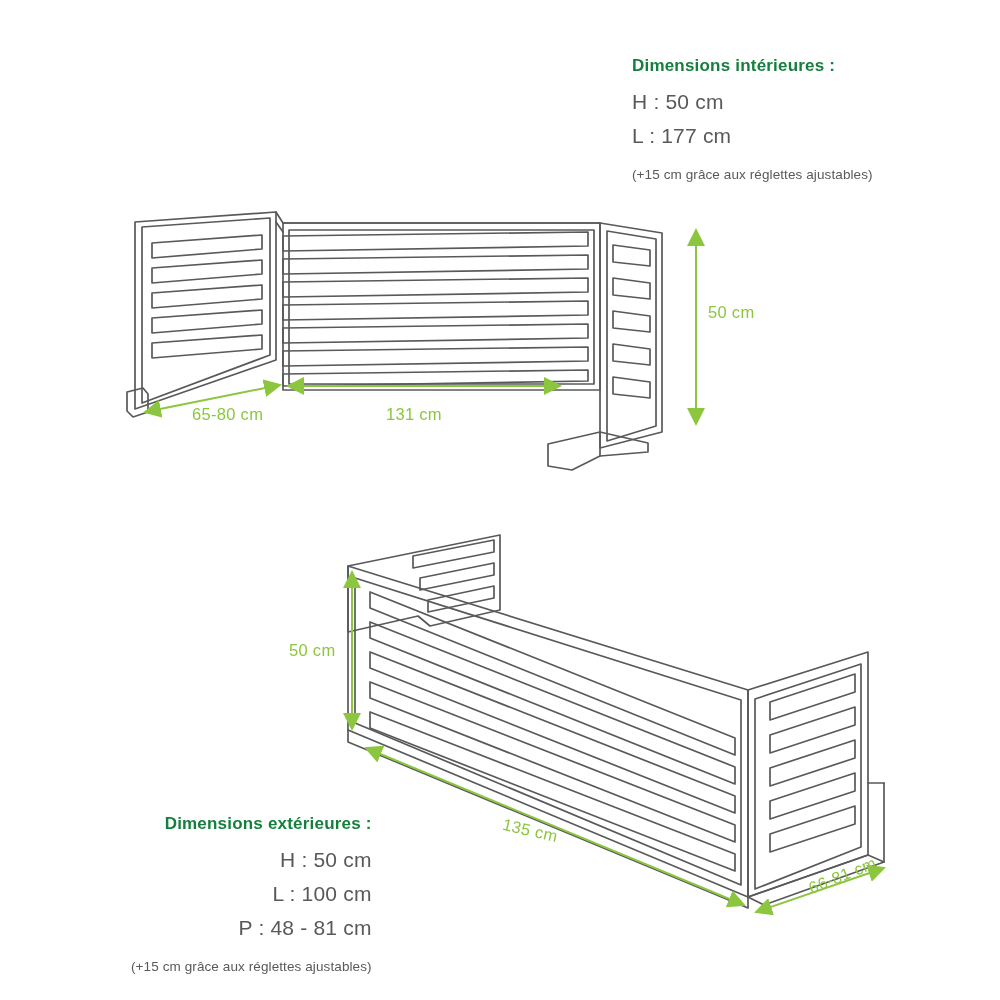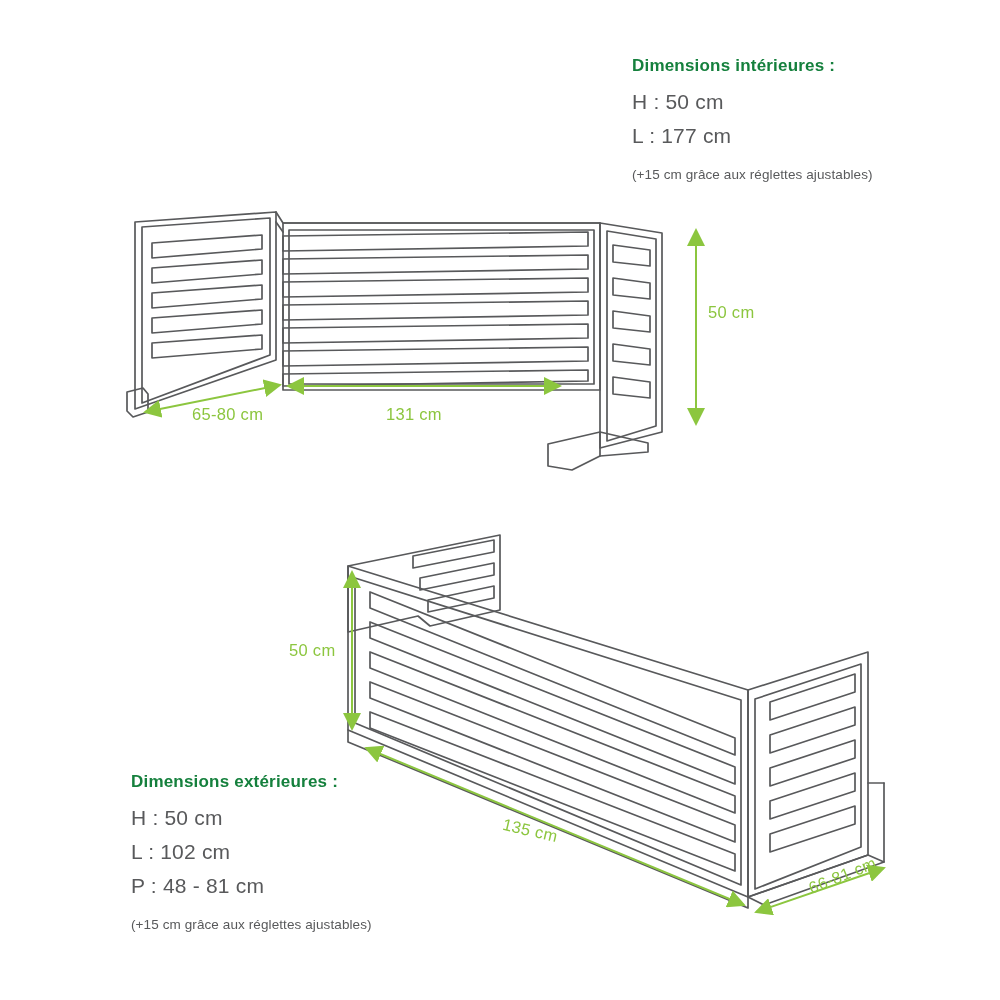--- a/index.html
+++ b/index.html
@@ -48,21 +48,22 @@
     color: #58595b;
     margin-top: 14px;
     letter-spacing: 0.1px;
   }
   #spec-interior {
     left: 632px;
     top: 56px;
   }
   #spec-exterior {
     left: 131px;
-    top: 772px;
+    top: 814px;
+    text-align: right;
   }
   .dim-label {
     position: absolute;
     font-size: 16.5px;
     color: #8cc63f;
     letter-spacing: 0.3px;
     white-space: nowrap;
   }
   #dim-top-height { left: 708px; top: 303px; }
   #dim-top-depth  { left: 180px; top: 405px; margin-left: 12px; }
@@ -184,18 +185,18 @@
   <div class="spec-block" id="spec-interior">
     <div class="spec-title">Dimensions intérieures :</div>
     <div class="spec-line">H : 50  cm</div>
     <div class="spec-line">L : 177 cm</div>
     <div class="spec-note">(+15 cm grâce aux réglettes ajustables)</div>
   </div>
 
   <div class="spec-block" id="spec-exterior">
     <div class="spec-title">Dimensions extérieures :</div>
     <div class="spec-line">H : 50 cm</div>
-    <div class="spec-line">L : 102 cm</div>
+    <div class="spec-line">L : 100 cm</div>
     <div class="spec-line">P : 48 - 81 cm</div>
     <div class="spec-note">(+15 cm grâce aux réglettes ajustables)</div>
   </div>
 
 </div>
 
 </body></html>

